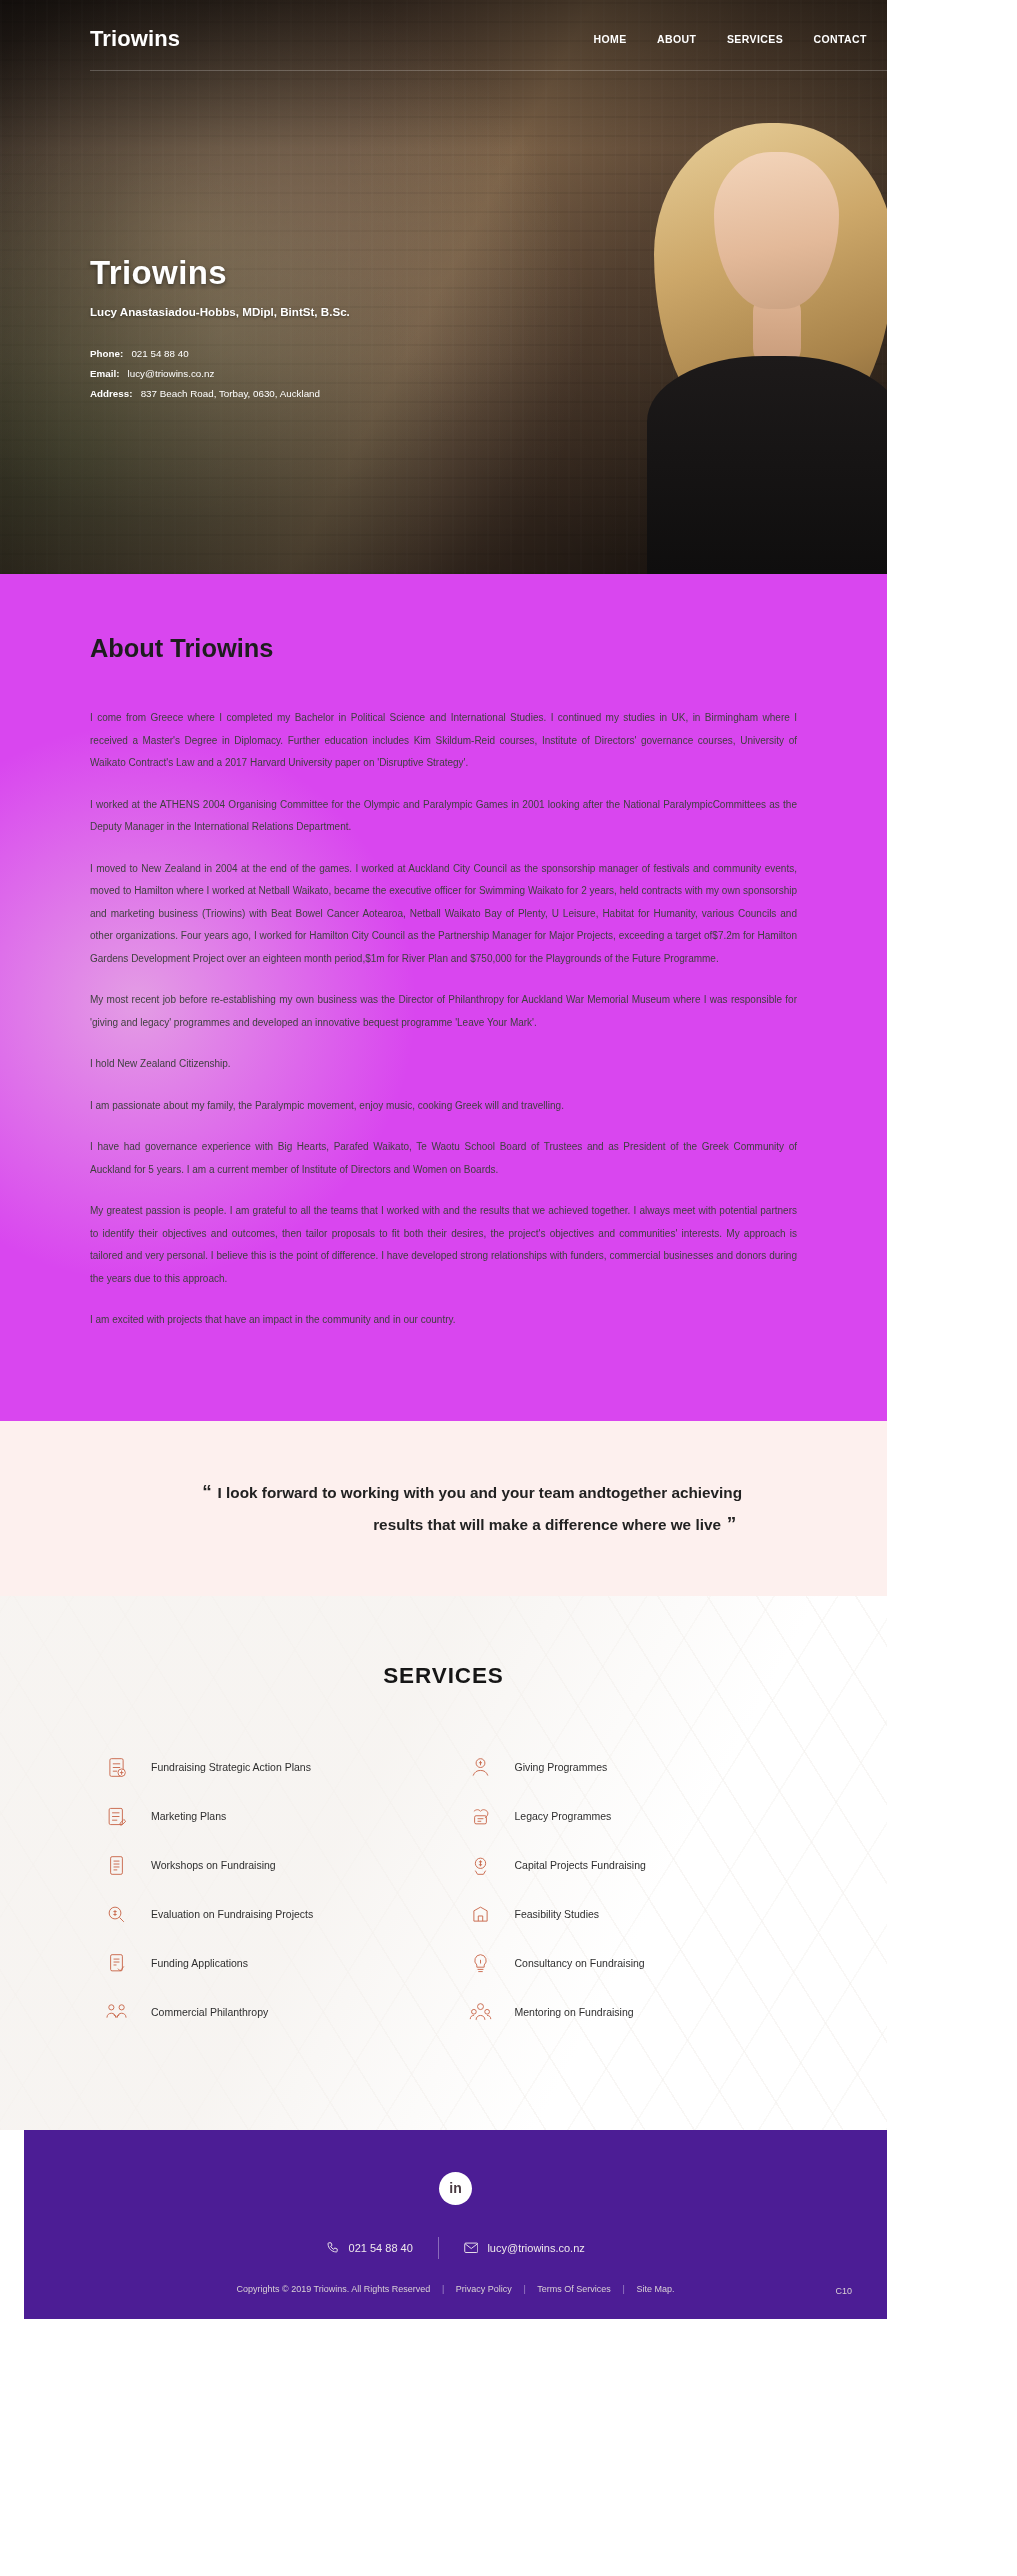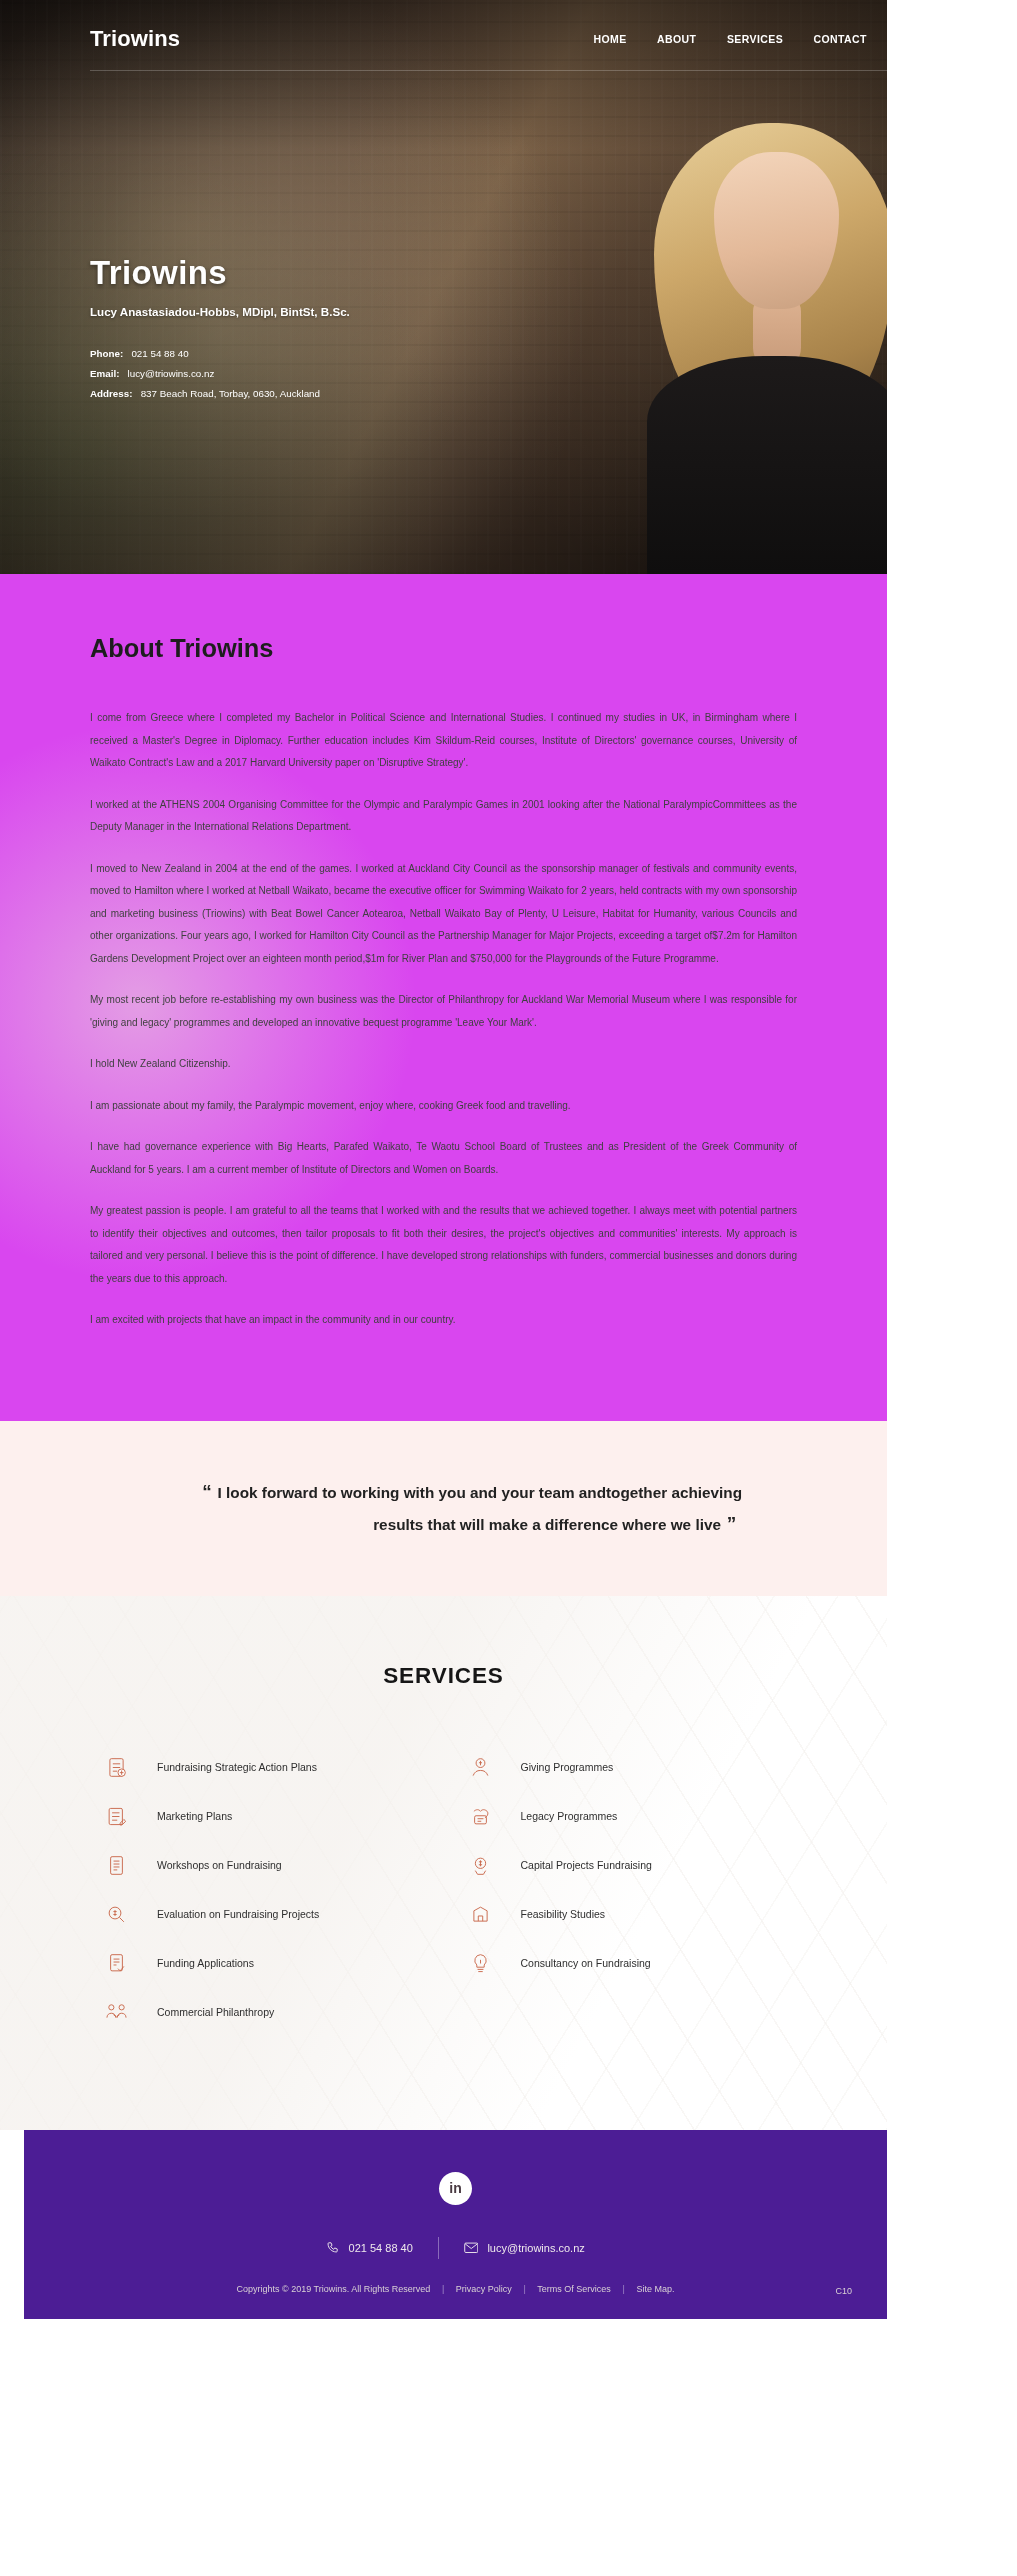--- a/index.html
+++ b/index.html
@@ -169,21 +169,21 @@
     position: relative;
     text-align: center; font-size: 22.5px; font-weight: bold; color: #161616;
     letter-spacing: 0.9px; margin-bottom: 54px;
   }
   .svc-grid {
     position: relative;
     width: 683px; margin: 0 auto;
     display: grid; grid-template-columns: 1fr 1fr; column-gap: 44px; row-gap: 0;
   }
   .svc-item {
-    display: flex; align-items: center; gap: 26px; height: 49px;
+    display: flex; align-items: center; gap: 20px; height: 49px;
     cursor: pointer;
   }
   .svc-icon {
     width: 29px; height: 29px; flex: 0 0 29px;
     display: flex; align-items: center; justify-content: center;
     color: #c96a4e;
   }
   .svc-label { font-size: 10.5px; color: #2e2e2e; }
 
   
@@ -272,21 +272,21 @@
     </div>
   </section>
 
   <section class="about">
     <h2>About Triowins</h2>
     <p>I come from Greece where I completed my Bachelor in Political Science and International Studies. I continued my studies in UK, in Birmingham where I received a Master's Degree in Diplomacy. Further education includes Kim Skildum-Reid courses, Institute of Directors' governance courses, University of Waikato Contract's Law and a 2017 Harvard University paper on 'Disruptive Strategy'.</p>
     <p>I worked at the ATHENS 2004 Organising Committee for the Olympic and Paralympic Games in 2001 looking after the National ParalympicCommittees as the Deputy Manager in the International Relations Department.</p>
     <p>I moved to New Zealand in 2004 at the end of the games. I worked at Auckland City Council as the sponsorship manager of festivals and community events, moved to Hamilton where I worked at Netball Waikato, became the executive officer for Swimming Waikato for 2 years, held contracts with my own sponsorship and marketing business (Triowins) with Beat Bowel Cancer Aotearoa, Netball Waikato Bay of Plenty, U Leisure, Habitat for Humanity, various Councils and other organizations. Four years ago, I worked for Hamilton City Council as the Partnership Manager for Major Projects, exceeding a target of$7.2m for Hamilton Gardens Development Project over an eighteen month period,$1m for River Plan and $750,000 for the Playgrounds of the Future Programme.</p>
     <p>My most recent job before re-establishing my own business was the Director of Philanthropy for Auckland War Memorial Museum where I was responsible for 'giving and legacy' programmes and developed an innovative bequest programme 'Leave Your Mark'.</p>
     <p>I hold New Zealand Citizenship.</p>
-    <p>I am passionate about my family, the Paralympic movement, enjoy where, cooking Greek food and travelling.</p>
+    <p>I am passionate about my family, the Paralympic movement, enjoy music, cooking Greek will and travelling.</p>
     <p>I have had governance experience with Big Hearts, Parafed Waikato, Te Waotu School Board of Trustees and as President of the Greek Community of Auckland for 5 years. I am a current member of Institute of Directors and Women on Boards.</p>
     <p>My greatest passion is people. I am grateful to all the teams that I worked with and the results that we achieved together. I always meet with potential partners to identify their objectives and outcomes, then tailor proposals to fit both their desires, the project's objectives and communities' interests. My approach is tailored and very personal. I believe this is the point of difference. I have developed strong relationships with funders, commercial businesses and donors during the years due to this approach.</p>
     <p>I am excited with projects that have an impact in the community and in our country.</p>
   </section>
 
   <section class="quote">
     <p>
       <span class="mark">“</span><span>I look forward to working with you and your team andtogether achieving results that will make a difference where we live</span><span class="mark">”</span>
     </p>
   </section>
@@ -411,20 +411,32 @@
             <circle cx="10" cy="10" r="3.5"></circle>
             <circle cx="24" cy="10" r="3.5"></circle>
             <path d="M4 24c0-4 3-6 6-6s6 2 6 6"></path>
             <path d="M18 24c0-4 3-6 6-6s6 2 6 6"></path>
             <path d="M13 20l4 3 4-3"></path>
           </svg>
         </span>
         <span class="svc-label">Commercial Philanthropy</span>
       </div>
 
+      <div class="svc-item">
+        <span class="svc-icon">
+          <svg width="25" height="25" viewBox="0 0 34 34" fill="none" stroke="currentColor" stroke-width="1.3">
+            <circle cx="17" cy="9" r="4"></circle>
+            <circle cx="8" cy="16" r="3.2"></circle>
+            <circle cx="26" cy="16" r="3.2"></circle>
+            <path d="M11 27c0-4 3-6 6-6s6 2 6 6"></path>
+            <path d="M3 26c0-3 2-5 5-5M31 26c0-3-2-5-5-5"></path>
+          </svg>
+        </span>
+        <span class="svc-label">Mentoring on Fundraising</span>
+      </div>
 
     </div>
   </section>
 
   <footer class="footer">
     <div class="footer-social">in</div>
 
     <div class="footer-contact">
       <span class="fc-item">
         <span>

